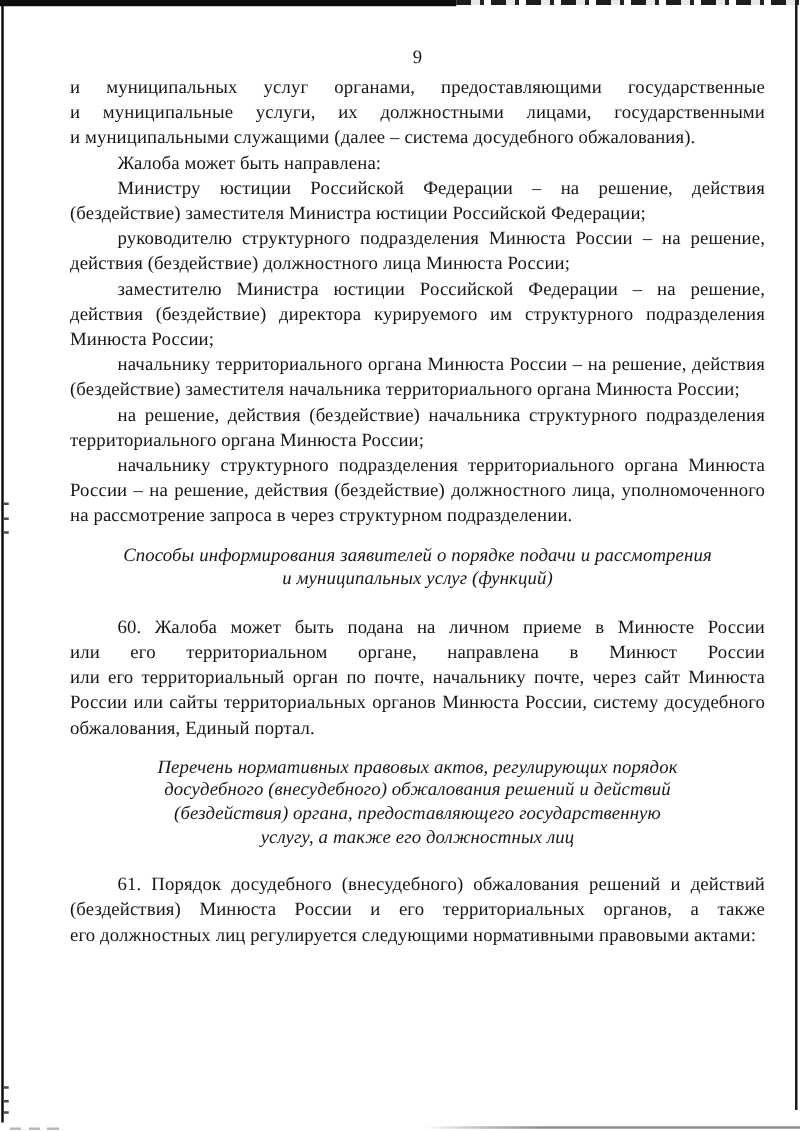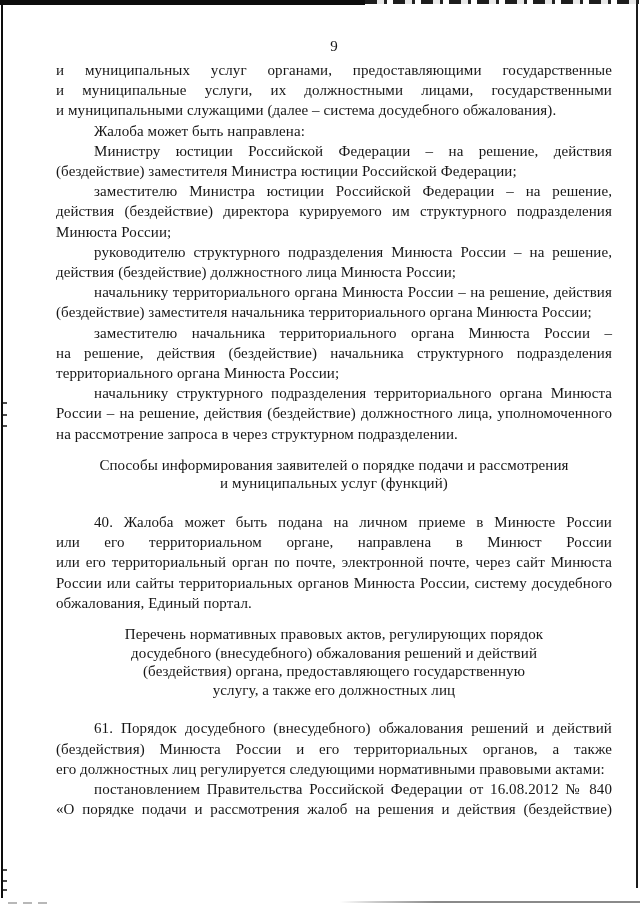--- a/index.html
+++ b/index.html
@@ -26,21 +26,21 @@
     background: repeating-linear-gradient(90deg, #b8b8b8 0 9px, rgba(184,184,184,0) 9px 15px); }
   .tick { position: absolute; left: 3px; width: 4px; height: 2px; background: #4c4c4c; }
   
   .content { position: absolute; left: 56px; right: 28px; top: 36px; }
   .pagenum { text-align: center; font-size: 15px; line-height: 20px; margin-bottom: 4px; }
   .block { font-size: 15px; line-height: 20.2px; letter-spacing: 0.1px; }
   .block .line { min-height: 20.2px; }
   .line.just { text-align: justify; text-align-last: justify; }
   .line.last { text-align: right; text-align-last: left; }
   .indent .line:first-child { text-indent: 38px; }
-  .heading { line-height: 18.6px; margin: 12px 26px 19px; }
+  .heading { line-height: 18.6px; margin: 12px 26px 19px; font-style: italic; }
   .heading .line { text-align: center; text-align-last: center; min-height: 18.6px; }
 </style>
 </head>
 <body>
 
 <div class="page">
   <div class="edge edge-top-solid"></div>
   <div class="edge edge-top-dash"></div>
   <div class="edge edge-left"></div>
   <div class="edge edge-right"></div>
@@ -62,63 +62,58 @@
           <div class="line last">и муниципальными служащими (далее – система досудебного обжалования).</div>
         </div>
         <div class="block paragraph indent">
           <div class="line last">Жалоба может быть направлена:</div>
         </div>
         <div class="block paragraph indent">
           <div class="line just">Министру юстиции Российской Федерации – на решение, действия</div>
           <div class="line last">(бездействие) заместителя Министра юстиции Российской Федерации;</div>
         </div>
         <div class="block paragraph indent">
+          <div class="line just">руководителю структурного подразделения Минюста России – на решение,</div>
+          <div class="line last">действия (бездействие) должностного лица Минюста России;</div>
+        </div>
+        <div class="block paragraph indent">
           <div class="line just">заместителю Министра юстиции Российской Федерации – на решение,</div>
           <div class="line just">действия (бездействие) директора курируемого им структурного подразделения</div>
           <div class="line last">Минюста России;</div>
-        </div>
-        <div class="block paragraph indent">
-          <div class="line just">руководителю структурного подразделения Минюста России – на решение,</div>
-          <div class="line last">действия (бездействие) должностного лица Минюста России;</div>
         </div>
         <div class="block paragraph indent">
           <div class="line just">начальнику территориального органа Минюста России – на решение, действия</div>
           <div class="line last">(бездействие) заместителя начальника территориального органа Минюста России;</div>
         </div>
         <div class="block paragraph indent">
-          <div class="line just">заместителю начальника территориального органа Минюста России –</div>
           <div class="line just">на решение, действия (бездействие) начальника структурного подразделения</div>
           <div class="line last">территориального органа Минюста России;</div>
         </div>
         <div class="block paragraph indent">
           <div class="line just">начальнику структурного подразделения территориального органа Минюста</div>
           <div class="line just">России – на решение, действия (бездействие) должностного лица, уполномоченного</div>
           <div class="line last">на рассмотрение запроса в через структурном подразделении.</div>
         </div>
         <div class="block heading">
           <div class="line center">Способы информирования заявителей о порядке подачи и рассмотрения</div>
           <div class="line center">и муниципальных услуг (функций)</div>
         </div>
         <div class="block paragraph indent">
-          <div class="line just">40. Жалоба может быть подана на личном приеме в Минюсте России</div>
+          <div class="line just">60. Жалоба может быть подана на личном приеме в Минюсте России</div>
           <div class="line just">или его территориальном органе, направлена в Минюст России</div>
-          <div class="line just">или его территориальный орган по почте, электронной почте, через сайт Минюста</div>
+          <div class="line just">или его территориальный орган по почте, начальнику почте, через сайт Минюста</div>
           <div class="line just">России или сайты территориальных органов Минюста России, систему досудебного</div>
           <div class="line last">обжалования, Единый портал.</div>
         </div>
         <div class="block heading">
           <div class="line center">Перечень нормативных правовых актов, регулирующих порядок</div>
           <div class="line center">досудебного (внесудебного) обжалования решений и действий</div>
           <div class="line center">(бездействия) органа, предоставляющего государственную</div>
           <div class="line center">услугу, а также его должностных лиц</div>
         </div>
         <div class="block paragraph indent">
           <div class="line just">61. Порядок досудебного (внесудебного) обжалования решений и действий</div>
           <div class="line just">(бездействия) Минюста России и его территориальных органов, а также</div>
           <div class="line last">его должностных лиц регулируется следующими нормативными правовыми актами:</div>
         </div>
-        <div class="block paragraph indent">
-          <div class="line just">постановлением Правительства Российской Федерации от 16.08.2012 № 840</div>
-          <div class="line just">«О порядке подачи и рассмотрения жалоб на решения и действия (бездействие)</div>
-        </div>
       </div>
   </div>
 </div>
 
 </body></html>

